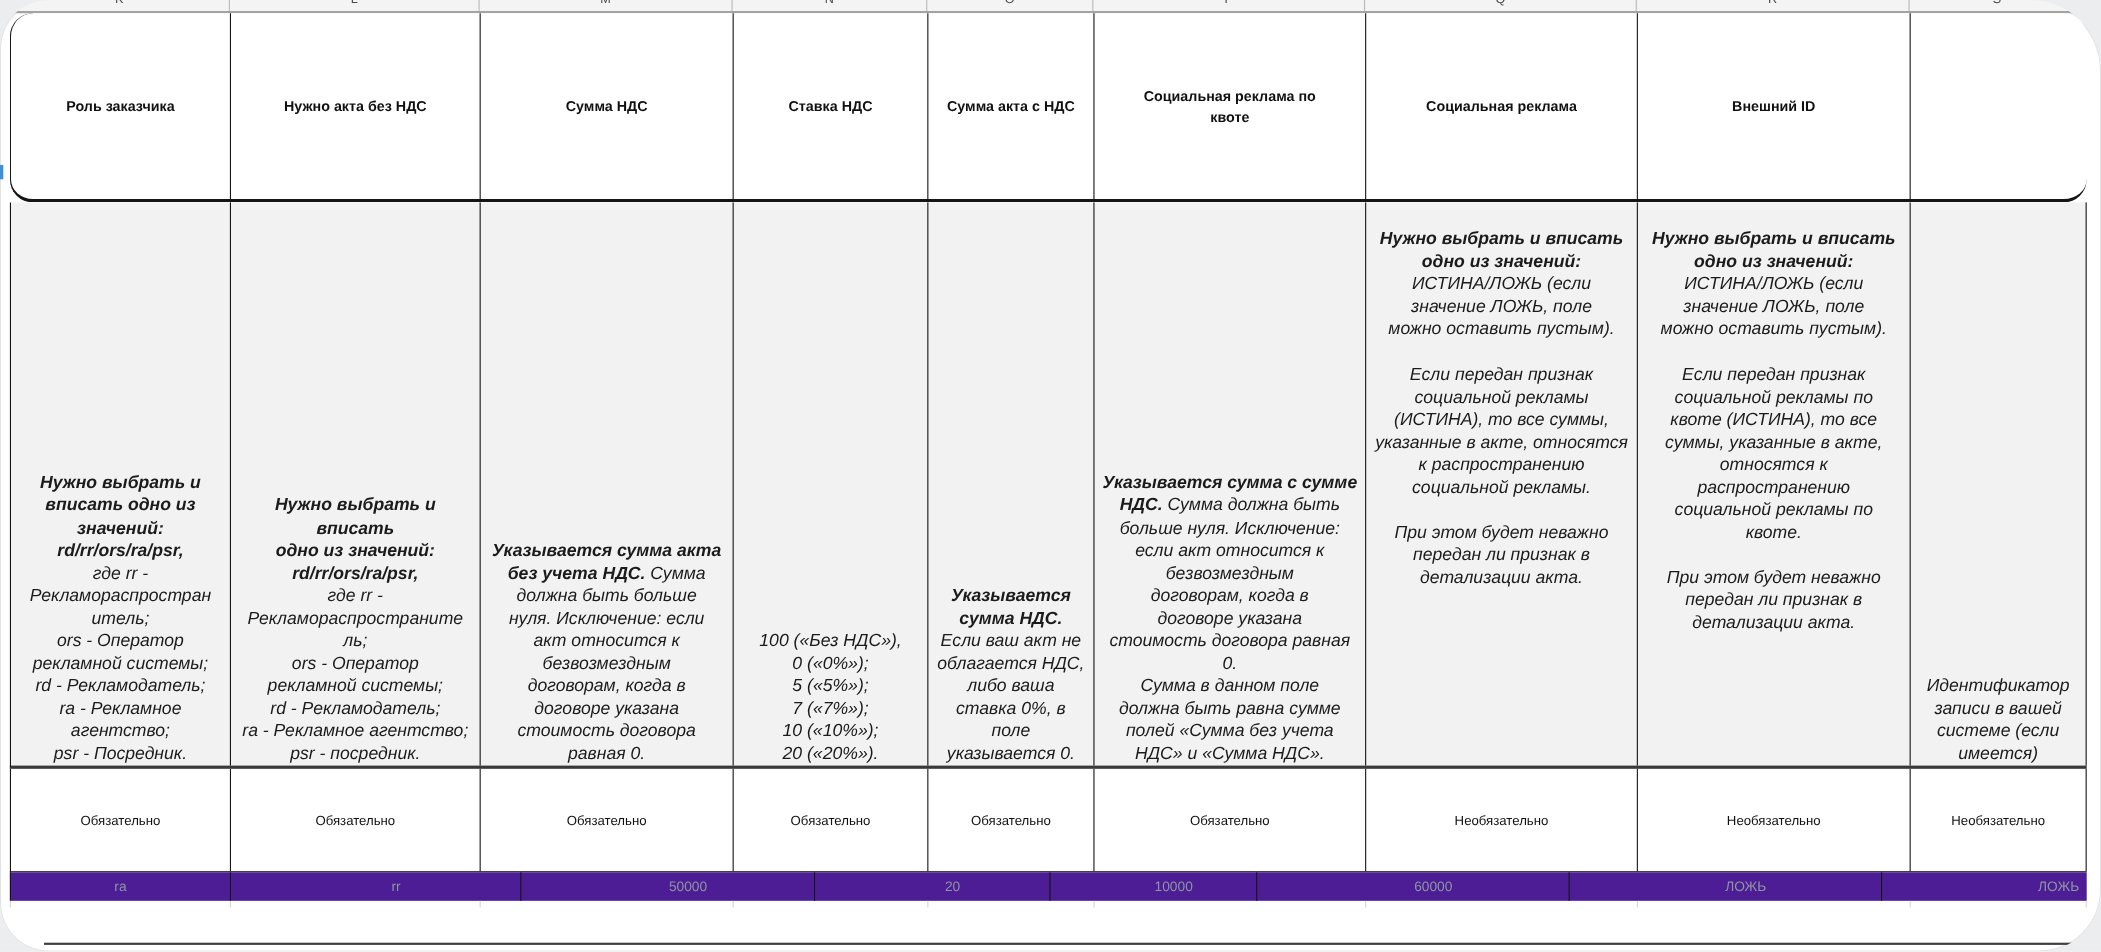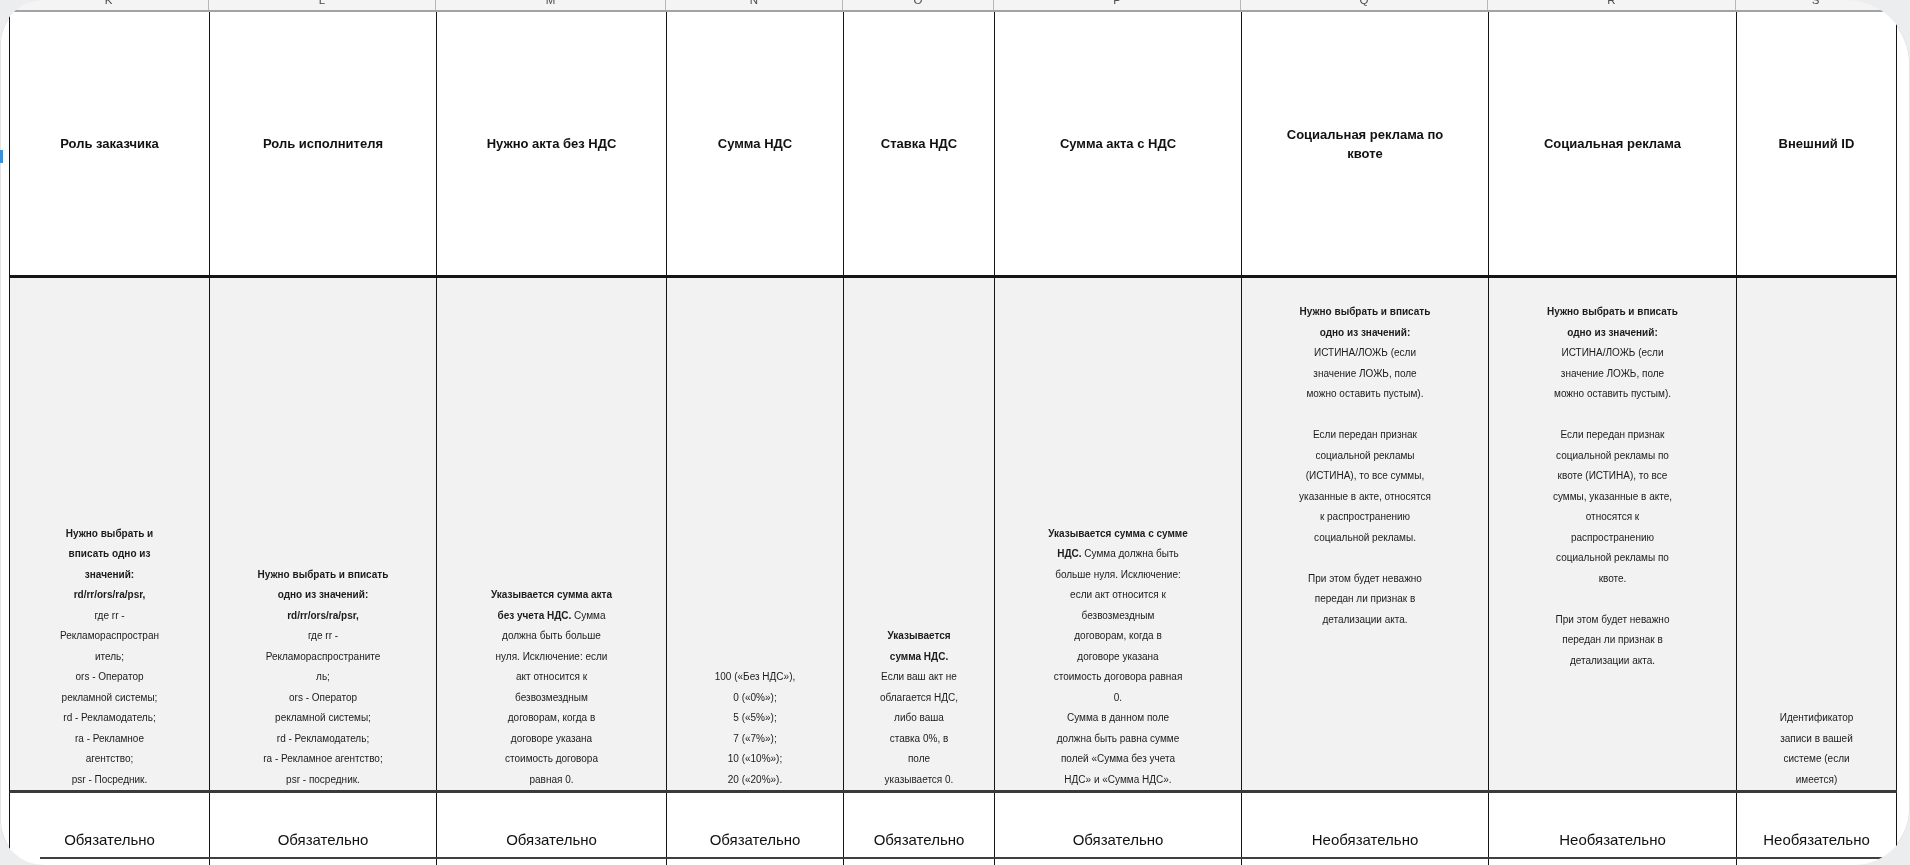--- a/index.html
+++ b/index.html
@@ -9,40 +9,40 @@
   .tbl{position:absolute;left:9px;top:0;width:1888px;}
   .row{display:grid;grid-template-columns:200px 227px 230px 177px 151px 247px 247px 248px 160px;box-sizing:border-box;}
   .row>div{box-sizing:border-box;}
 
   
   .strip{height:12px;background:#f4f4f4;border-bottom:2px solid #a3a3a3;}
   .lc{border-right:1px solid #b8b8b8;overflow:hidden;display:flex;justify-content:center;align-items:flex-start;}
   .lc span{display:block;margin-top:-7px;font-size:11.5px;line-height:15px;color:#4d4d4d;}
 
   
-  .hrow{height:266px;border-left:1px solid #151515;border-bottom:3px solid #151515;background:#fff;}
+  .hrow{height:172px;border-left:1px solid #151515;border-bottom:3px solid #151515;background:#fff;border-radius:21px;}
   .hc{border-right:1px solid #151515;display:flex;align-items:center;justify-content:center;
       text-align:center;padding:0 8px;}
   .hc span{font-weight:bold;font-size:13px;line-height:19px;color:#111;white-space:pre-line;}
 
   
   .drow{height:515px;border-left:1px solid #151515;border-bottom:3px solid #3a3a3a;background:#f2f2f2;}
   .dc{border-right:1px solid #151515;display:flex;align-items:flex-end;justify-content:center;
       text-align:center;padding:0 5px;}
   .dc.top{align-items:flex-start;padding-top:24px;}
-  .dtext{white-space:pre-line;font-size:10px;line-height:20.5px;color:#1b1b1b;}
+  .dtext{white-space:pre-line;font-size:16px;line-height:20.5px;color:#1b1b1b;font-style:italic;}
   .dtext .b{font-weight:bold;}
 
   
   .rrow{height:94px;border-left:1px solid #151515;border-bottom:1px solid #151515;background:#fff;}
   .rc{border-right:1px solid #151515;display:flex;align-items:center;justify-content:center;text-align:center;}
-  .rc span{font-size:15px;color:#111;}
-
-  
-  .vrow{height:26px;border-left:1px solid #151515;background:#000000;}
+  .rc span{font-size:12px;color:#111;}
+
+  
+  .vrow{height:26px;border-left:1px solid #151515;background:#4c1d95;gap:37px;}
   .vc{border-right:1px solid #151515;display:flex;align-items:center;justify-content:center;}
   .vc span{font-size:12.5px;color:#8d95a1;}
 
   
   .srow{height:6px;border-left:1px solid #d5d5d5;background:#fff;}
   .sc{border-right:1px solid #d5d5d5;}
 
   .thick-underline{position:absolute;left:40px;top:857px;width:1852px;height:2px;background:#3f3f3f;}
   .blue-fragment{position:absolute;left:0;top:150px;width:3px;height:13px;background:#3f8fd6;}
 </style>
@@ -80,23 +80,20 @@
           <span>R</span>
         </div>
       <div class="lc">
           <span>S</span>
         </div>
     </div>
 
     <div class="row hrow">
       <div class="hc">
           <span>Роль заказчика</span>
-        </div>
-      <div class="hc">
-          <span>Роль исполнителя</span>
         </div>
       <div class="hc">
           <span>Нужно акта без НДС</span>
         </div>
       <div class="hc">
           <span>Сумма НДС</span>
         </div>
       <div class="hc">
           <span>Ставка НДС</span>
         </div>

